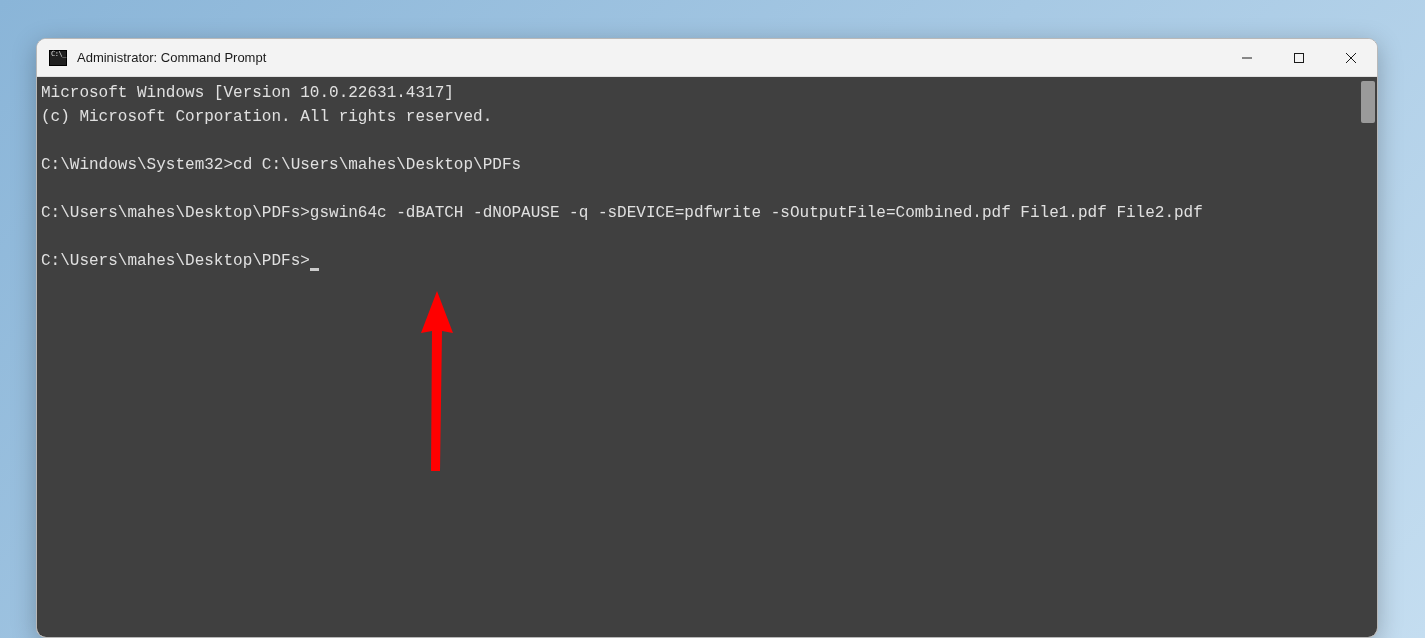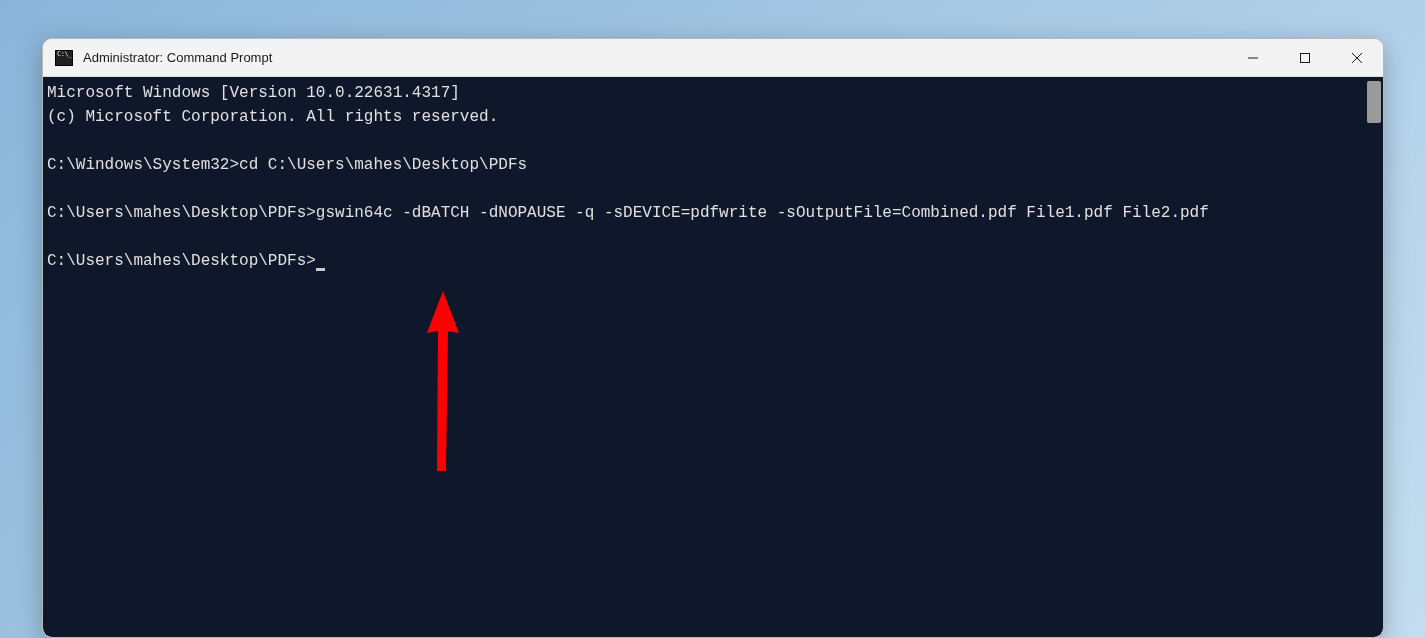--- a/index.html
+++ b/index.html
@@ -6,21 +6,21 @@
     body {
       width: 1425px;
       height: 638px;
       background: linear-gradient(135deg, #8ab5d8 0%, #a7c9e4 50%, #c4ddf0 100%);
       font-family: "Segoe UI", Arial, sans-serif;
       overflow: hidden;
       position: relative;
     }
     .window {
       position: absolute;
-      left: 42px;
+      left: 36px;
       top: 38px;
       width: 1342px;
       height: 600px;
       background: #fff;
       border-radius: 10px;
       border: 1px solid #b8b8b8;
       overflow: hidden;
       box-shadow: 0 6px 24px rgba(0,0,0,0.25);
       display: flex;
       flex-direction: column;
@@ -66,21 +66,21 @@
       height: 100%;
       display: flex;
       align-items: center;
       justify-content: center;
       cursor: pointer;
       color: #1a1a1a;
     }
     .ctrl-btn svg { width: 12px; height: 12px; }
     .terminal-body {
       flex: 1;
-      background: #0f172a;
+      background: #404040;
       color: #e0e0e0;
       font-family: "Consolas", "Courier New", monospace;
       font-size: 16px;
       line-height: 24px;
       padding: 4px 8px 4px 4px;
       white-space: pre-wrap;
       word-break: break-all;
       position: relative;
     }
     .scrollbar {

